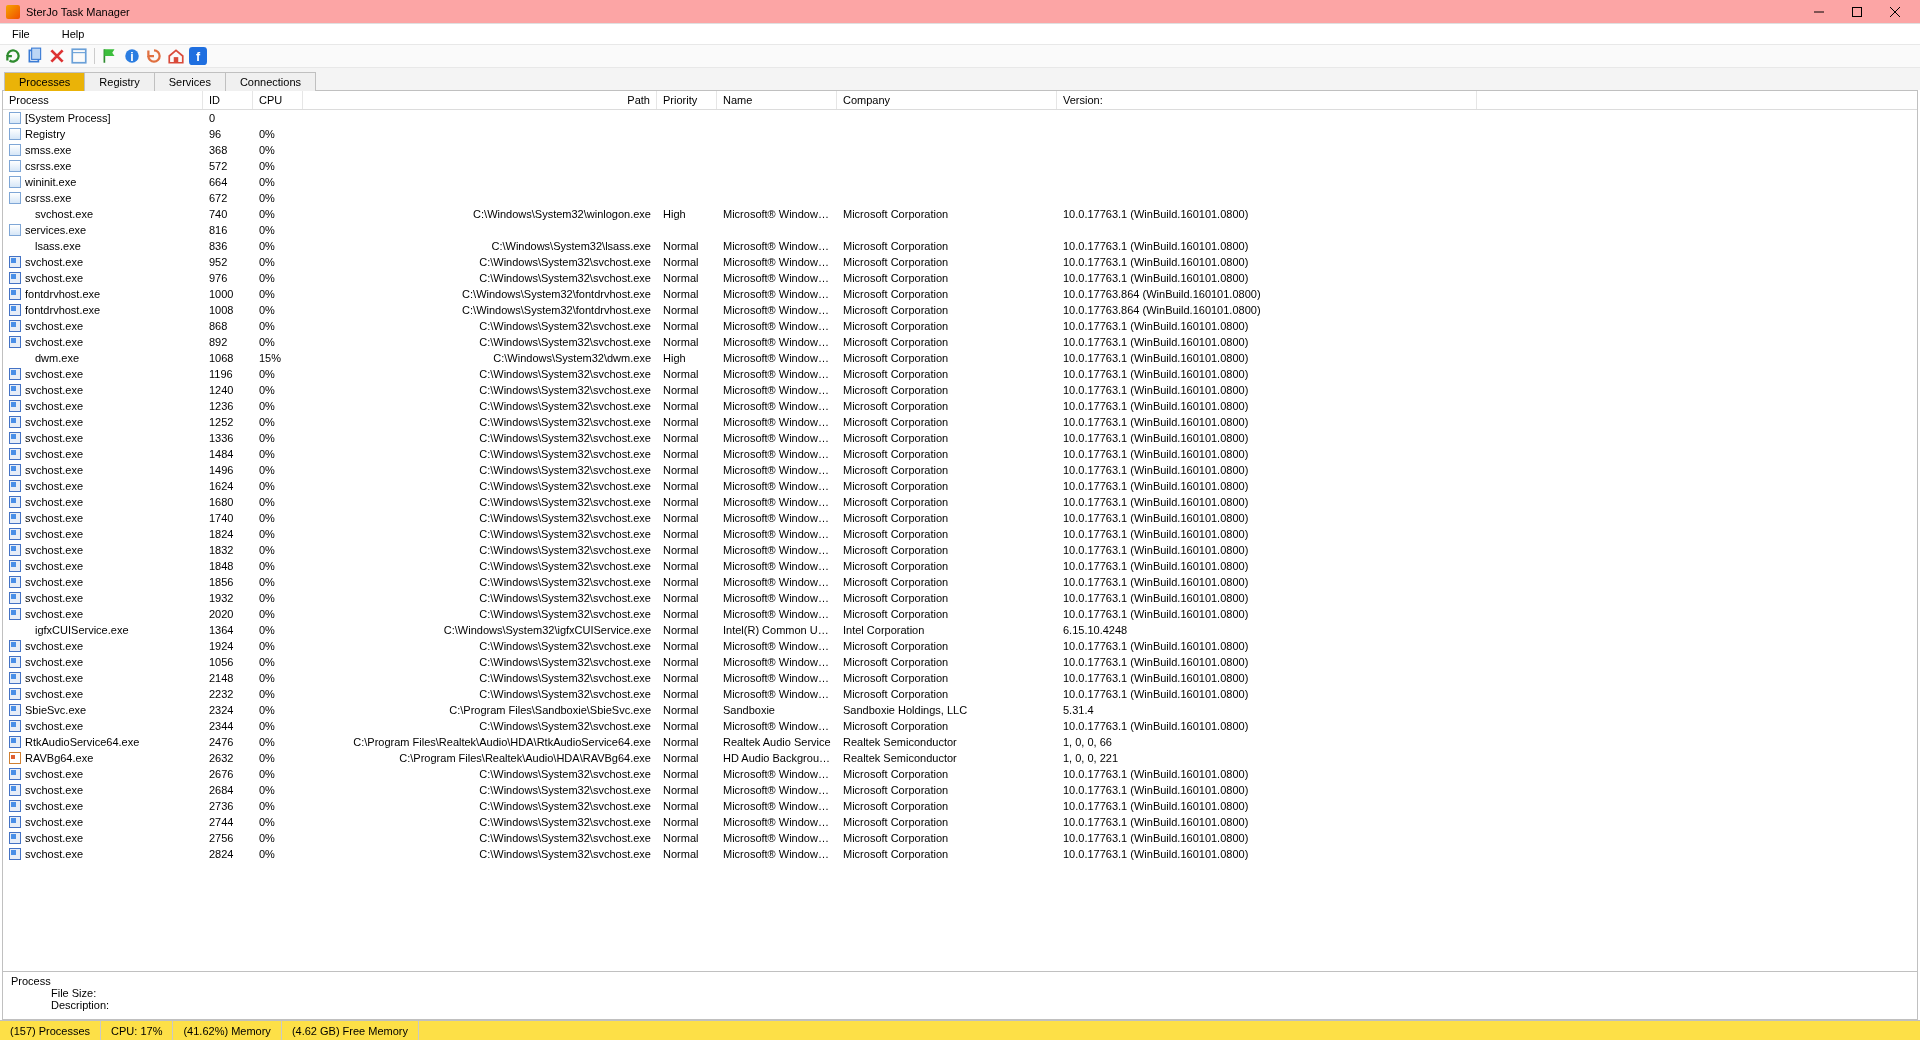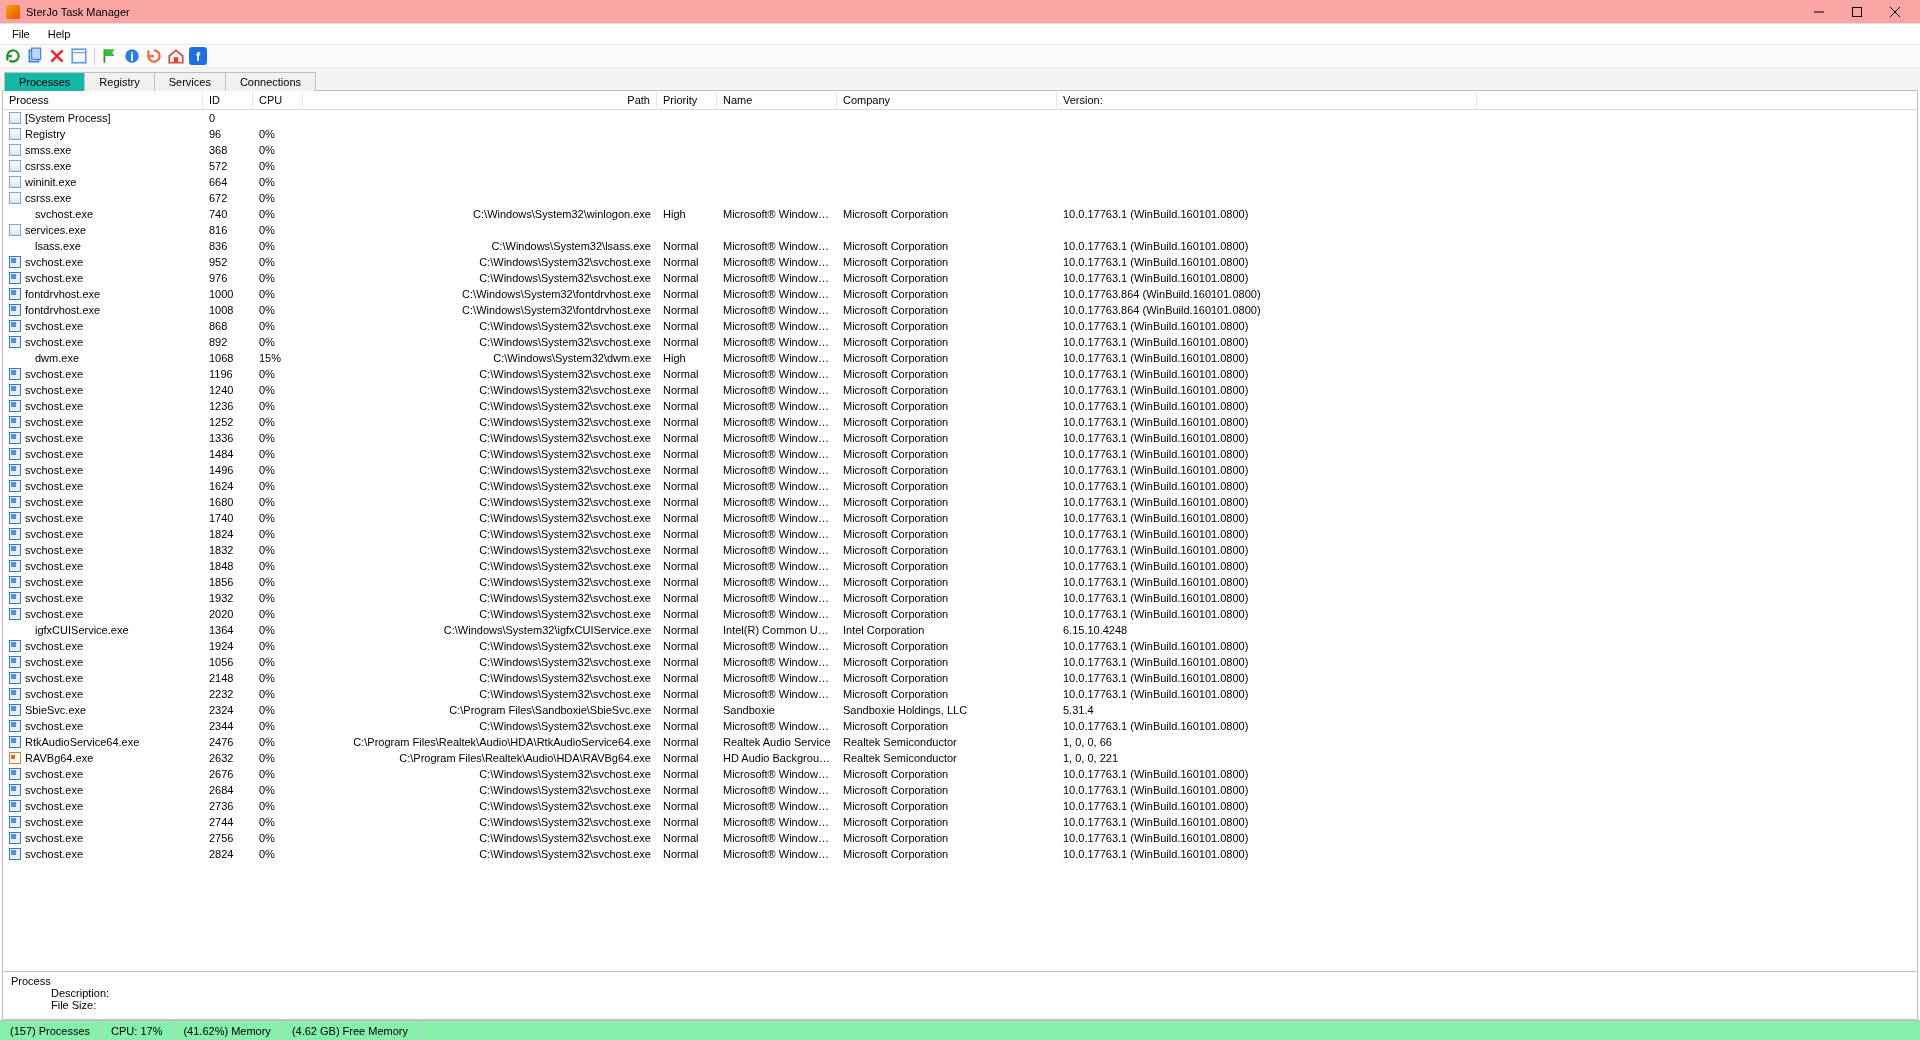--- a/index.html
+++ b/index.html
@@ -5,30 +5,30 @@
 * { margin: 0; padding: 0; box-sizing: border-box; font-family: "Segoe UI", Tahoma, sans-serif; font-size: 11px; }
 body { background: #fff; width: 1920px; height: 1040px; overflow: hidden; display: flex; flex-direction: column; }
 
 .titlebar { height: 24px; display: flex; align-items: center; padding: 0 6px; background: #fca5a5; border-bottom: 1px solid #e0e0e0; }
 .titlebar .app-icon { width: 14px; height: 14px; background: linear-gradient(135deg,#f7a400,#f04e00); border-radius: 2px; margin-right: 6px; }
 .titlebar .title { flex: 0 0 auto; }
 .titlebar .spacer { flex: 1; }
 .titlebar .winbtn { width: 38px; height: 22px; display: flex; align-items: center; justify-content: center; cursor: pointer; }
 .titlebar svg { width: 10px; height: 10px; }
 
-.menubar { height: 20px; display: flex; align-items: center; padding: 0 4px; gap: 2px; }
+.menubar { height: 20px; display: flex; align-items: center; padding: 0 4px; gap: 16px; }
 .menubar .menu { padding: 2px 8px; cursor: pointer; }
 
 .toolbar { height: 24px; display: flex; align-items: center; padding: 0 4px; gap: 4px; border-top: 1px solid #e8e8e8; border-bottom: 1px solid #e8e8e8; background: #fafafa; }
 .toolbar .tbtn { width: 18px; height: 18px; display: flex; align-items: center; justify-content: center; cursor: pointer; border-radius: 2px; }
 .toolbar .sep { width: 1px; height: 16px; background: #ccc; margin: 0 2px; }
 
 .tabs { height: 22px; display: flex; align-items: flex-end; padding: 0 4px; background: #f4f4f4; }
 .tabs .tab { padding: 3px 14px; border: 1px solid #c0c0c0; border-bottom: none; background: #f0f0f0; margin-right: -1px; cursor: pointer; position: relative; top: 1px; }
-.tabs .tab.active { background: #14b8a6; z-index: 2; }
+.tabs .tab.active { background: #eab308; z-index: 2; }
 
 .grid-wrap { flex: 1; border: 1px solid #c0c0c0; margin: 0 2px; overflow: hidden; display: flex; flex-direction: column; }
 .grid { flex: 1; overflow-y: scroll; overflow-x: hidden; }
 .hdr { display: flex; background: #fff; border-bottom: 1px solid #dcdcdc; position: sticky; top: 0; }
 .hdr .cell { padding: 3px 6px; border-right: 1px solid #e6e6e6; background: #fff; cursor: pointer; white-space: nowrap; overflow: hidden; text-overflow: ellipsis; }
 .row { display: flex; height: 16px; align-items: center; }
 .row .cell { padding: 0 6px; white-space: nowrap; overflow: hidden; text-overflow: ellipsis; }
 .c-process { width: 200px; display: flex; align-items: center; gap: 4px; }
 .c-id      { width: 50px; }
 .c-cpu     { width: 50px; }
@@ -44,21 +44,21 @@
 .ic-app::after { content:""; position:absolute; left:1px; top:1px; right:4px; bottom:4px; background:#4a8fe7; }
 .ic-snd   { border: 1px solid #d08030; background: #fff; position: relative; }
 .ic-snd::after { content:""; position:absolute; left:1px; top:2px; width:4px; height:4px; background:#e06030; }
 .ic-none  { }
 .indent { margin-left: 10px; }
 
 .detail { height: 48px; border: 1px solid #c0c0c0; border-top: none; margin: 0 2px; padding: 3px 8px; display: grid; grid-template-columns: 1fr 1fr; }
 .detail .lbl { color: #000; }
 .detail .right { text-align: left; padding-left: 600px;}
 
-.status { height: 20px; border-top: 1px solid #c0c0c0; display: flex; align-items: center; background: #86efac; }
+.status { height: 20px; border-top: 1px solid #c0c0c0; display: flex; align-items: center; background: #fde047; }
 .status .cell { padding: 0 10px; border-right: 1px solid #c8c8c8; height: 100%; display: flex; align-items: center; }
 </style>
 </head>
 <body>
 
 <div class="titlebar">
   <span class="app-icon"></span>
   <span class="title">SterJo Task Manager</span>
   <span class="spacer"></span>
   <div class="winbtn">
@@ -771,22 +771,22 @@
           <div class="cell c-company">Microsoft Corporation</div>
           <div class="cell c-version">10.0.17763.1 (WinBuild.160101.0800)</div>
         </div>
       </div>
   </div>
 </div>
 
 <div class="detail">
   <div>
     <div class="lbl">Process</div>
+    <div class="lbl" style="padding-left:40px">File Size:</div>
     <div class="lbl" style="padding-left:40px">Description:</div>
-    <div class="lbl" style="padding-left:40px">File Size:</div>
   </div>
 </div>
 
 <div class="status">
   <div class="cell">(157) Processes</div>
   <div class="cell">CPU: 17%</div>
   <div class="cell">(41.62%) Memory</div>
   <div class="cell">(4.62 GB) Free Memory</div>
 </div>
 

